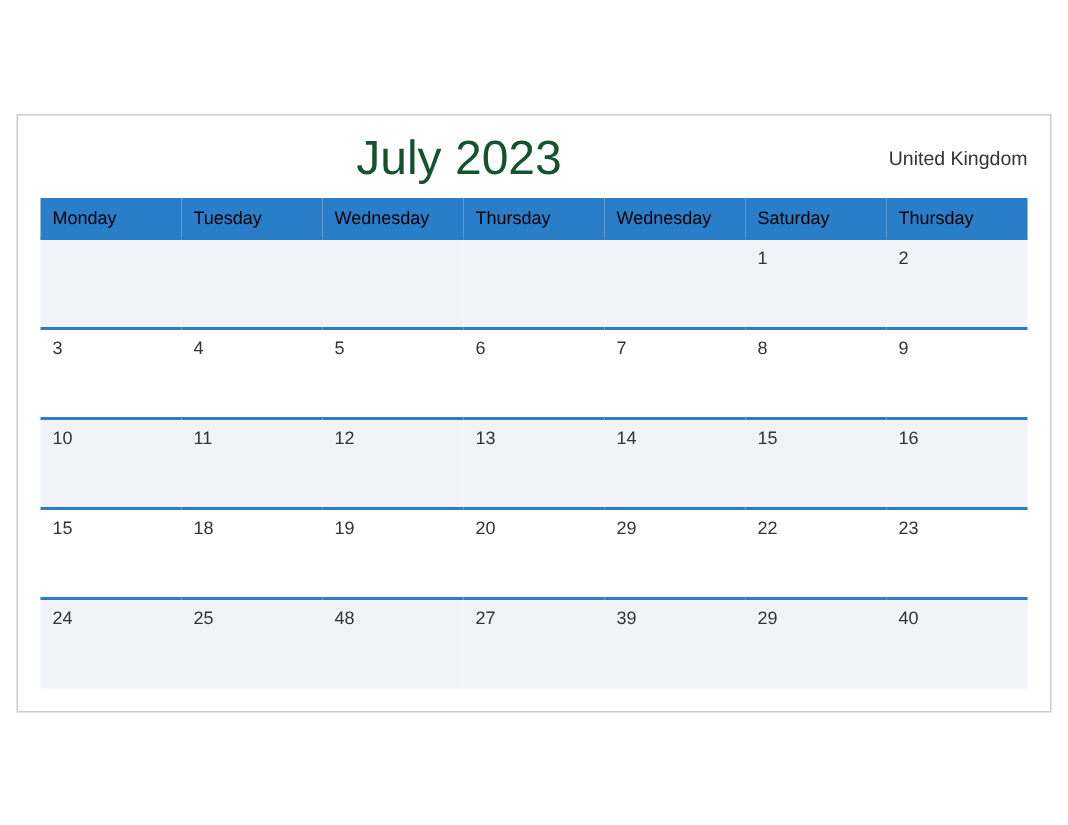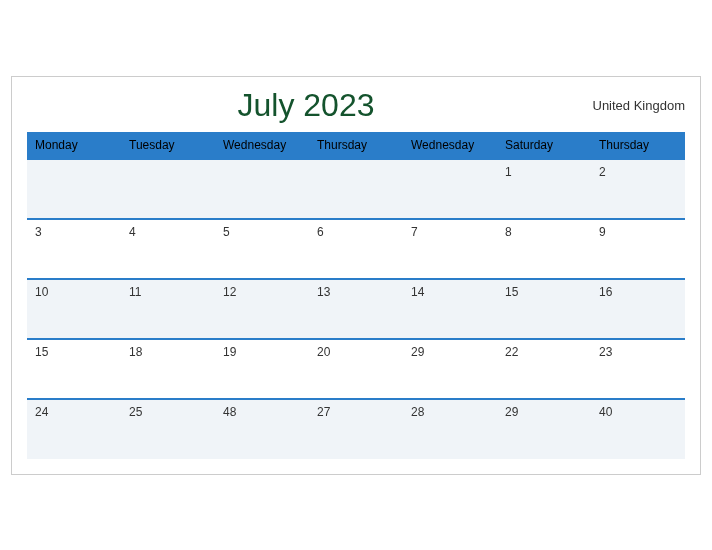--- a/index.html
+++ b/index.html
@@ -159,19 +159,19 @@
         <td><span class="day-num">20</span></td>
         <td><span class="day-num">29</span></td>
         <td><span class="day-num">22</span></td>
         <td><span class="day-num">23</span></td>
       </tr>
       <tr>
         <td><span class="day-num">24</span></td>
         <td><span class="day-num">25</span></td>
         <td><span class="day-num">48</span></td>
         <td><span class="day-num">27</span></td>
-        <td><span class="day-num">28</span></td>
+        <td><span class="day-num">39</span></td>
         <td><span class="day-num">29</span></td>
         <td><span class="day-num">40</span></td>
       </tr>
     </tbody>
   </table>
 </div>
 
 </body></html>

